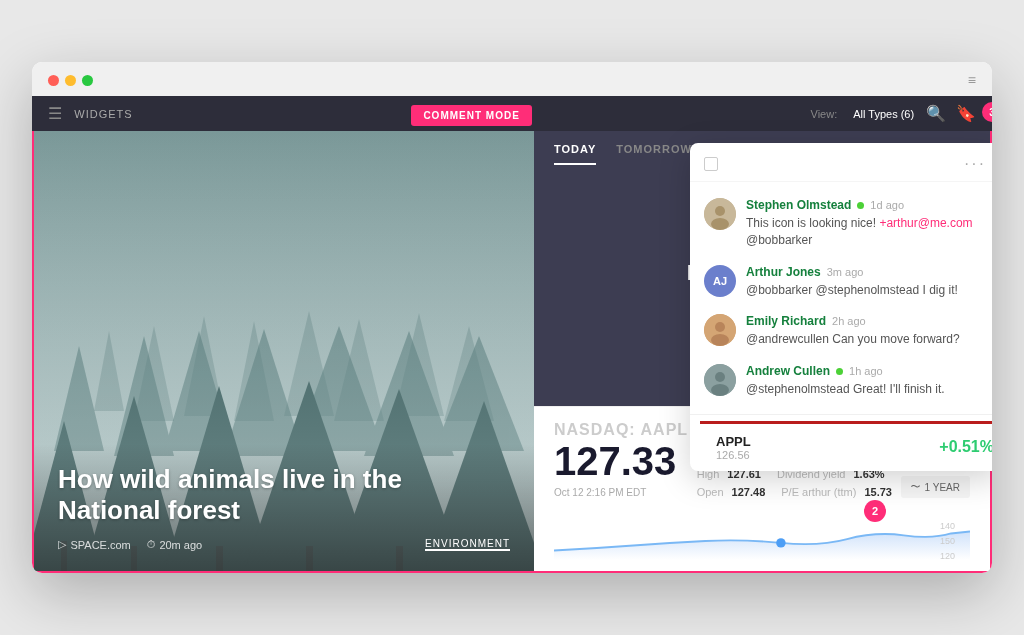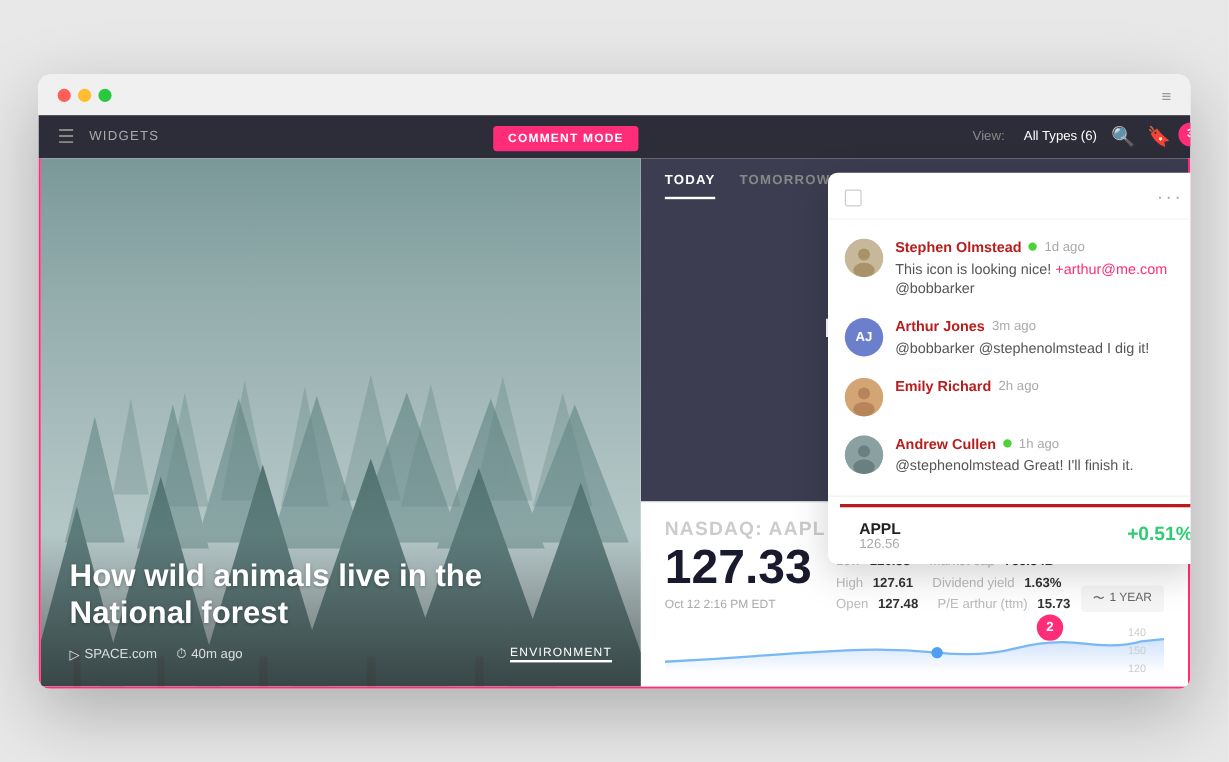--- a/index.html
+++ b/index.html
@@ -381,21 +381,21 @@
     }
     .comment-body {}
     .comment-header-row {
       display: flex;
       align-items: center;
       gap: 6px;
     }
     .comment-name {
       font-size: 12px;
       font-weight: 700;
-      color: #b91c1c;
+      color: #15803d;
     }
     .comment-online {
       width: 7px; height: 7px;
       border-radius: 50%;
       background: #4cd137;
     }
     .comment-time {
       color: #aaa;
       font-size: 11px;
     }
@@ -533,21 +533,21 @@
         </svg>
         <div class="article-overlay">
           <div class="article-title">How wild animals live in the National forest</div>
           <div class="article-meta">
             <span class="article-source">
               <span>▷</span>
               <span>SPACE.com</span>
             </span>
             <span class="article-time">
               <span>⏱</span>
-              <span>40m ago</span>
+              <span>20m ago</span>
             </span>
           </div>
           <span class="article-tag">ENVIRONMENT</span>
         </div>
       </div>
     </div>
 
     <div class="right-panel">
 
       <div class="weather-panel">
@@ -628,21 +628,21 @@
           </div>
           <div style="position:relative;">
             <button class="period-btn">
               <span>〜</span>
               <span>1 YEAR</span>
             </button>
             <div class="stock-badge2">2</div>
           </div>
         </div>
 
-        <div style="height:40px; margin-top:12px; position:relative;">
+        <div style="height:40px; margin-top:23px; position:relative;">
           <svg width="100%" height="40" viewBox="0 0 440 40">
             <defs>
               <linearGradient id="chartGrad" x1="0" y1="0" x2="0" y2="1">
                 <stop offset="0%" stop-color="rgba(100,160,240,0.3)"></stop>
                 <stop offset="100%" stop-color="rgba(100,160,240,0.0)"></stop>
               </linearGradient>
             </defs>
             <path d="M0,30 Q40,28 80,25 Q120,22 160,20 Q200,18 240,22 Q280,26 310,18 Q340,10 370,14 Q400,18 420,12 L440,10 L440,40 L0,40 Z" fill="url(#chartGrad)"></path>
             <path d="M0,30 Q40,28 80,25 Q120,22 160,20 Q200,18 240,22 Q280,26 310,18 Q340,10 370,14 Q400,18 420,12 L440,10" fill="none" stroke="#7ab8f5" stroke-width="2"></path>
             <circle cx="240" cy="22" r="5" fill="#4d9ef5"></circle>
@@ -705,20 +705,23 @@
               <circle cx="16" cy="16" r="16" fill="#d4a574"></circle>
               <circle cx="16" cy="13" r="5" fill="#b8845a"></circle>
               <ellipse cx="16" cy="26" rx="9" ry="6" fill="#b8845a"></ellipse>
             </svg>
           </div>
           <div class="comment-body">
             <div class="comment-header-row">
               <span class="comment-name">Emily Richard</span>
               <span class="comment-time">2h ago</span>
             </div>
+            <div class="comment-text">
+              @andrewcullen Can you move forward?
+            </div>
           </div>
         </div>
 
         <div class="comment-item">
           <div class="avatar avatar-ac">
             <svg width="32" height="32" viewBox="0 0 32 32">
               <circle cx="16" cy="16" r="16" fill="#8ba0a0"></circle>
               <circle cx="16" cy="13" r="5" fill="#6a8080"></circle>
               <ellipse cx="16" cy="26" rx="9" ry="6" fill="#6a8080"></ellipse>
             </svg>

